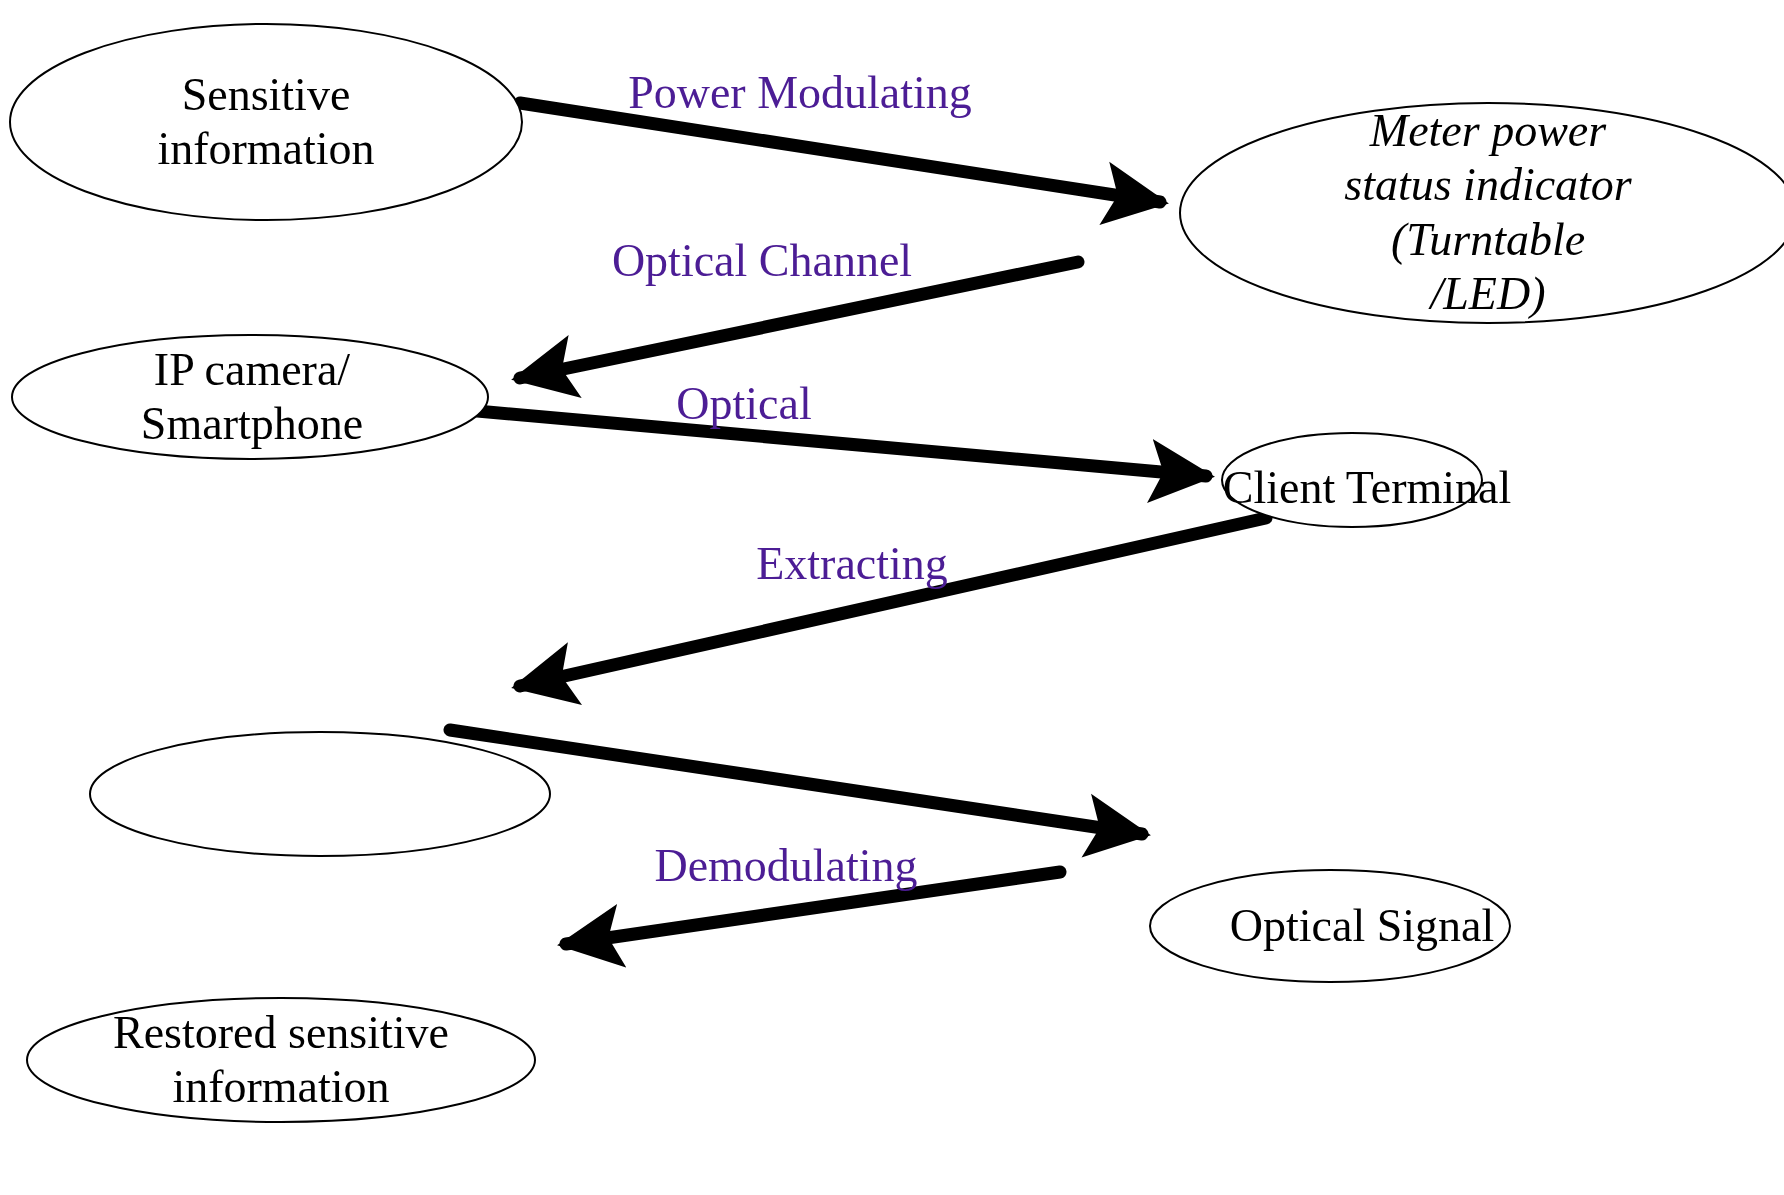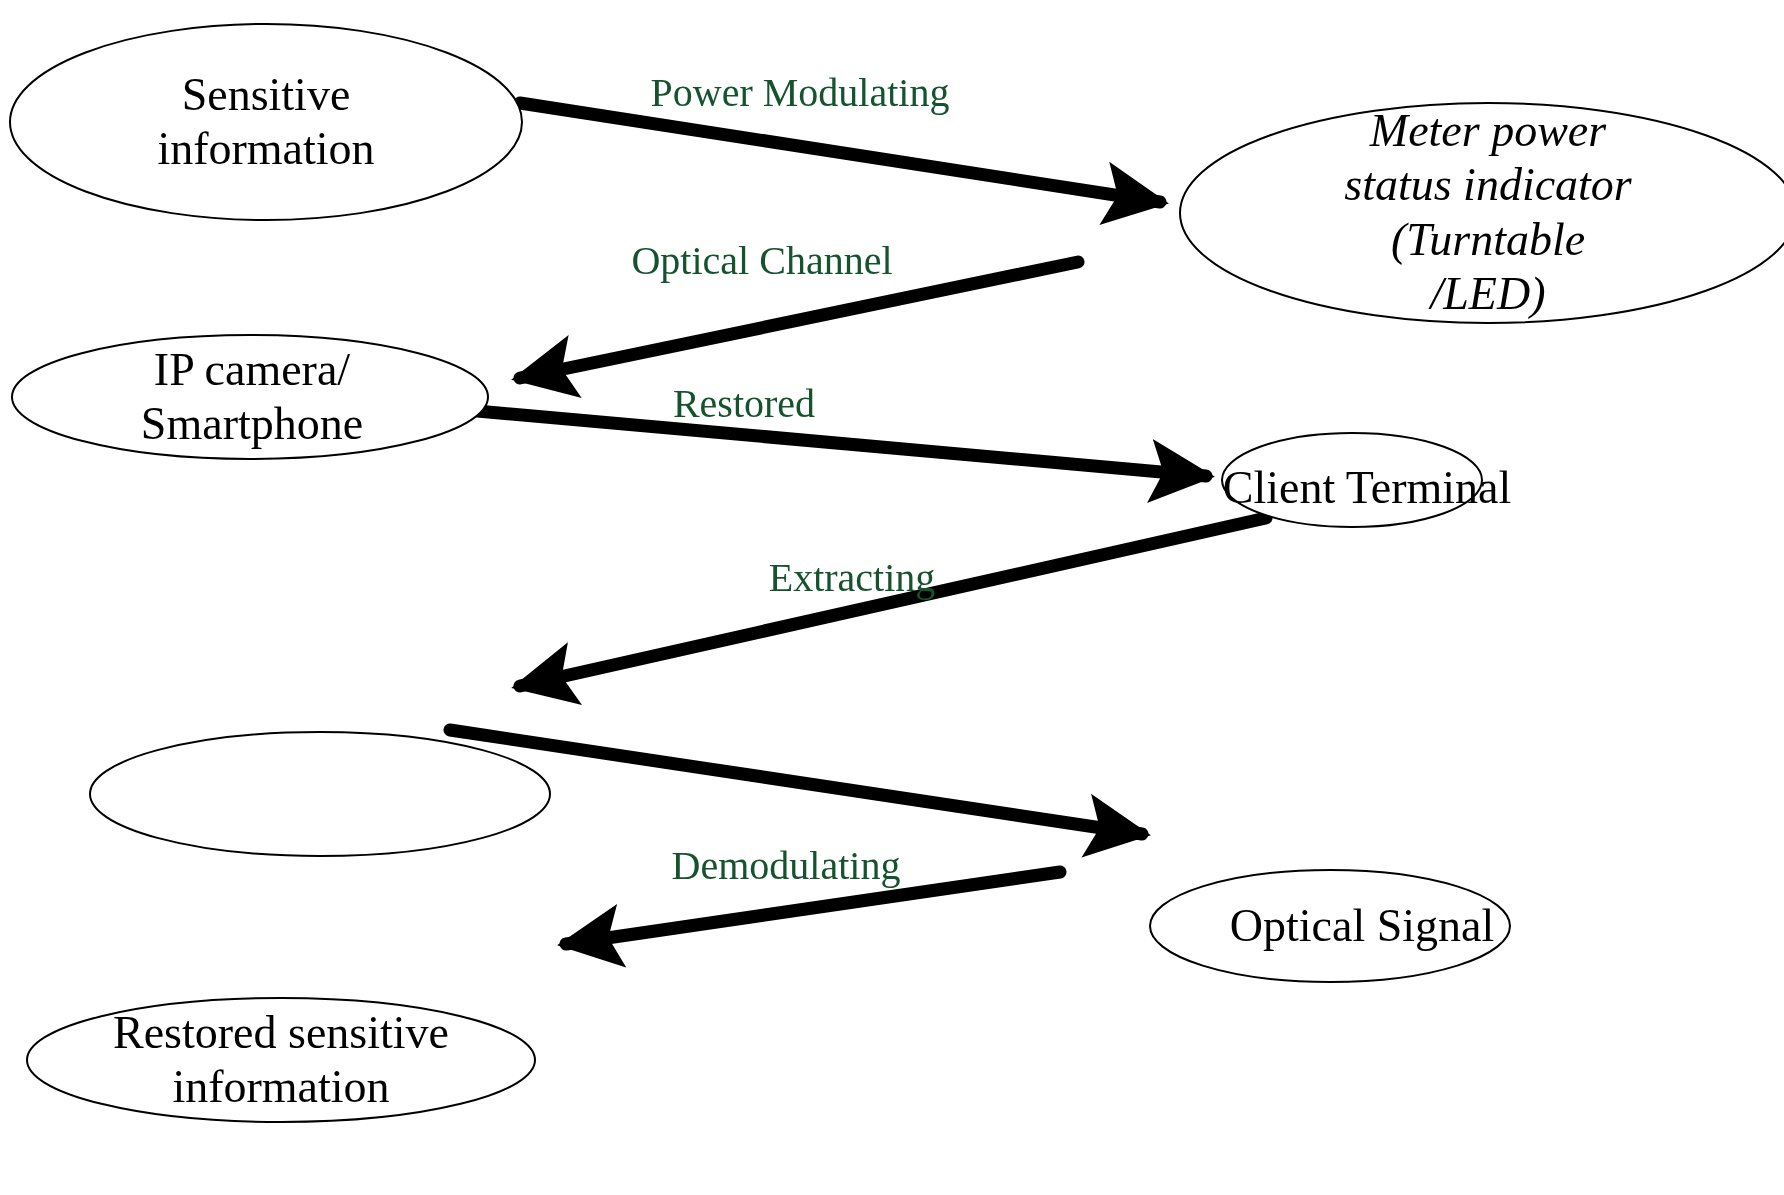--- a/index.html
+++ b/index.html
@@ -43,23 +43,23 @@
     font-family: "Liberation Serif", "DejaVu Serif", serif;
     font-size: 46px;
     line-height: 1.18;
     white-space: pre-line;
     transform: translate(-50%, -50%);
     pointer-events: none;
   }
   .edge-label {
     position: absolute;
     text-align: center;
-    color: #14532d;
+    color: #4c1d95;
     font-family: "Liberation Serif", "DejaVu Serif", serif;
-    font-size: 40px;
+    font-size: 46px;
     line-height: 1.18;
     white-space: pre-line;
     transform: translate(-50%, -50%);
   }
 </style>
 </head>
 <body>
 
 <div id="canvas">
 
@@ -105,17 +105,17 @@
 (Turntable /LED)</div>
   <div class="node-label" style="left:252px; top:397px;">IP camera/
 Smartphone</div>
   <div class="node-label" style="left:1360px; top:488px;margin-left:7px;">Client Terminal</div>
   <div class="node-label" style="left:1338px; top:926px;margin-left:24px;">Optical Signal</div>
   <div class="node-label" style="left:281px; top:1060px;">Restored sensitive
 information</div>
 
   <div class="edge-label" style="left:800px; top:93px;">Power Modulating</div>
   <div class="edge-label" style="left:762px; top:261px;">Optical Channel</div>
-  <div class="edge-label" style="left:744px; top:404px;">Restored</div>
-  <div class="edge-label" style="left:852px; top:564px;margin-top:14px;">Extracting</div>
+  <div class="edge-label" style="left:744px; top:404px;">Optical</div>
+  <div class="edge-label" style="left:852px; top:564px;">Extracting</div>
   <div class="edge-label" style="left:786px; top:866px;">Demodulating</div>
 
 </div>
 
 </body></html>

